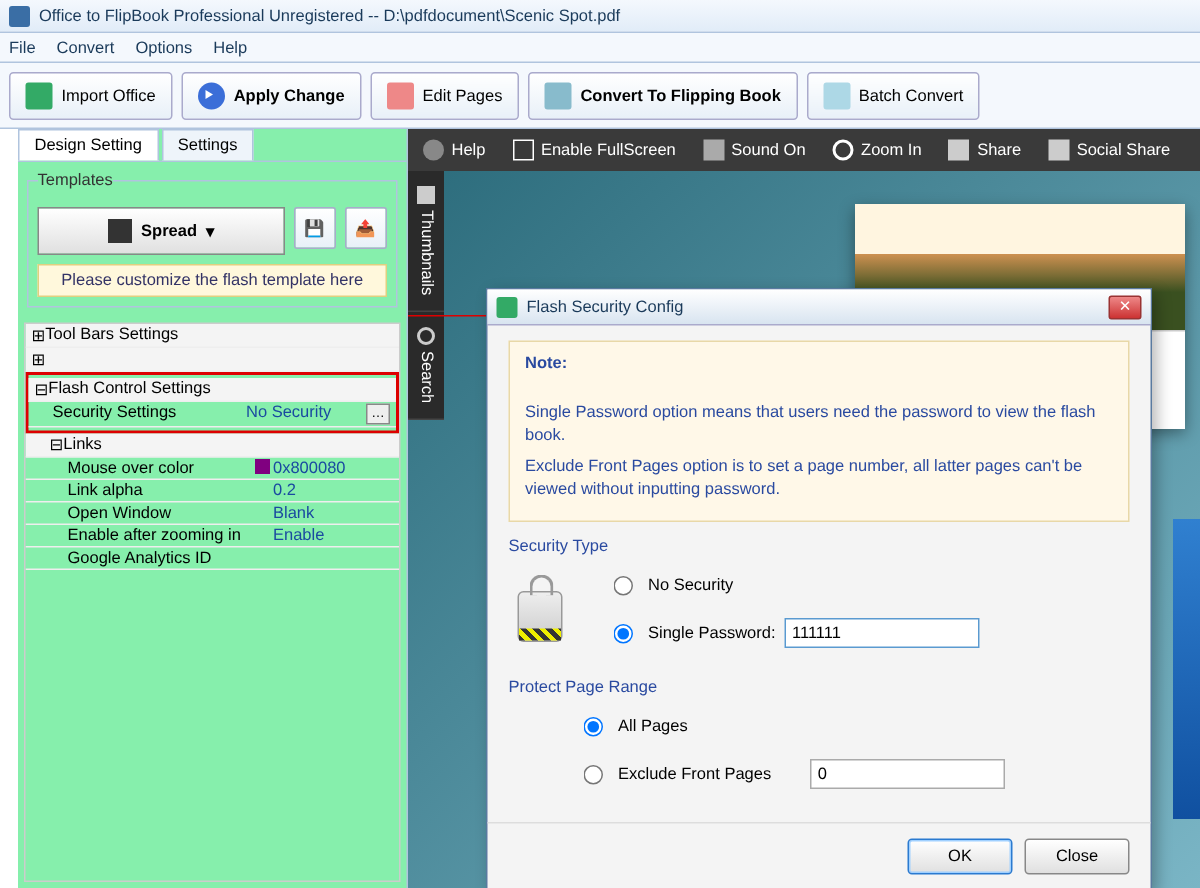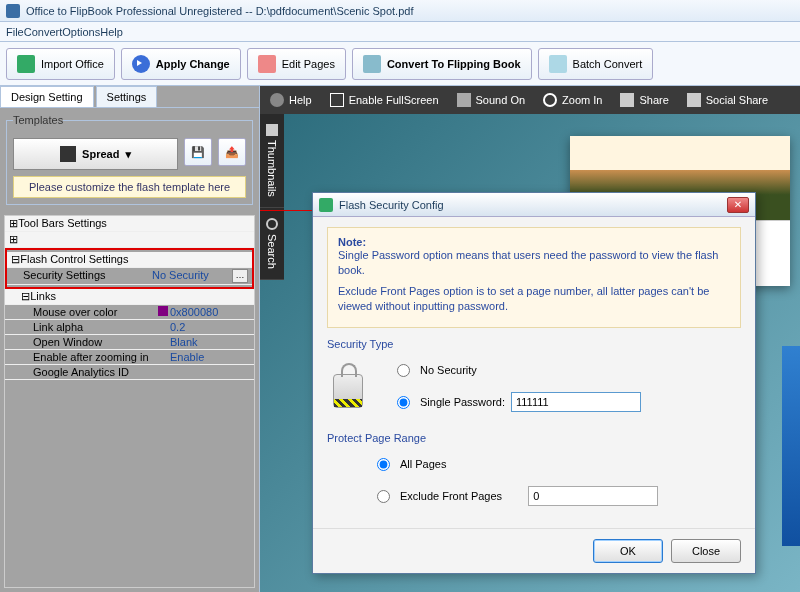--- a/index.html
+++ b/index.html
@@ -2,36 +2,36 @@
 <html><head>
 <meta charset="utf-8">
 <style>
 * { box-sizing: border-box; margin: 0; padding: 0; font-family: Tahoma, Arial, sans-serif; font-size: 11px; }
 body { background: #fff; width: 800px; height: 592px; overflow: hidden; position: relative; }
 
 .title-bar { background: linear-gradient(#f4f8fd,#e1ecf8); border-bottom: 1px solid #b0c4de; height: 22px; display: flex; align-items: center; padding: 0 6px; gap: 6px; }
 .title-bar .icon { width: 14px; height: 14px; background: #3a6ea5; border-radius: 2px; }
 .title-bar .title-text { color: #1a3a5a; }
 
-.menu-bar { background: #f4f8fd; border-bottom: 1px solid #b0c4de; height: 20px; display: flex; align-items: center; padding: 0 6px; }
+.menu-bar { background: #f4f8fd; border-bottom: 1px solid #b0c4de; height: 20px; display: flex; align-items: center; padding: 0 6px; gap: 14px; }
 .menu-bar span { color: #1a3a5a; cursor: pointer; }
 
 .toolbar { background: #f4f8fd; border-bottom: 1px solid #b0c4de; height: 44px; display: flex; align-items: center; padding: 0 6px; gap: 6px; }
 .tb-btn { border: 1px solid #aac; background: linear-gradient(#fff,#e8f0f8); border-radius: 3px; height: 32px; display: flex; align-items: center; gap: 6px; padding: 0 10px; cursor: pointer; }
 .tb-btn .ic { width: 18px; height: 18px; }
 .tb-btn.bold { font-weight: bold; }
 .ic-import { background: #3a6; border-radius: 2px; }
 .ic-apply { background: #3b6ed8; border-radius: 50%; position: relative; }
 .ic-apply::after { content:''; position:absolute; left:5px; top:5px; border:3px solid transparent; border-left:5px solid #fff; }
 .ic-edit { background: #e88; border-radius: 2px; }
 .ic-convert { background: #8bc; border-radius: 2px; }
 .ic-batch { background: #add8e6; border-radius: 2px; }
 
 .main { display: flex; height: 506px; }
-.left-panel { width: 260px; border-right: 1px solid #b0c4de; background: #a3a3a3; display: flex; flex-direction: column; }
+.left-panel { width: 260px; border-right: 1px solid #b0c4de; background: #86efac; display: flex; flex-direction: column; margin-left: 12px; }
 .tabs { display: flex; border-bottom: 1px solid #b0c4de; }
 .tab { padding: 4px 10px; border: 1px solid #b0c4de; border-bottom: none; background: #eef4fa; margin-right: 2px; cursor: pointer; }
 .tab.active { background: #fff; }
 .templates-box { border: 1px solid #b0c4de; margin: 6px; padding: 6px; }
 .templates-box legend { color: #333; }
 .templ-row { display: flex; gap: 6px; margin: 6px 0; }
 .spread-btn { flex: 1; border: 1px solid #888; background: linear-gradient(#fff,#e0e0e0); height: 32px; display: flex; align-items: center; justify-content: center; gap: 6px; font-weight: bold; cursor: pointer; }
 .spread-btn .ic { width:16px; height:16px; background:#333; }
 .sm-btn { width: 28px; height: 28px; border: 1px solid #aac; background: linear-gradient(#fff,#e8f0f8); border-radius:2px; cursor:pointer; display:flex; align-items:center; justify-content:center; }
 .customize-msg { background: #fff8dc; border: 1px solid #e0d080; padding: 4px; text-align: center; color: #336; }
@@ -62,21 +62,21 @@
 .arrow-line { position:absolute; left:0; top:124px; width:68px; height:1px; background:#d00; }
 .arrow-line::after { content:''; position:absolute; right:-6px; top:-3px; border:4px solid transparent; border-left:6px solid #d00; }
 
 .dialog { position:absolute; left:52px; top:106px; width:444px; background:#f4f4f4; border:1px solid #5a7aa0; box-shadow:3px 3px 10px rgba(0,0,0,.3); }
 .dlg-title { background:linear-gradient(#fff,#d8e4f0); height:24px; display:flex; align-items:center; padding:0 6px; border-bottom:1px solid #aac; }
 .dlg-title .ic { width:14px; height:14px; background:#3a6; border-radius:2px; margin-right:6px; }
 .dlg-title .txt { color:#1a3a5a; flex:1; }
 .dlg-close { width:22px; height:16px; background:linear-gradient(#e88,#c33); border:1px solid #933; border-radius:2px; color:#fff; text-align:center; font-size:10px; line-height:13px; cursor:pointer; }
 .dlg-body { padding:10px 14px; }
 .note-box { background:#fff8e8; border:1px solid #e8d8a8; padding:8px 10px; color:#2a4aa0; margin-bottom:10px; }
-.note-box .note-hd { font-weight:bold; margin-bottom:0; }
+.note-box .note-hd { font-weight:bold; margin-bottom:20px; }
 .note-box p { margin-bottom:6px; line-height:1.35; }
 .fieldset { margin-bottom:12px; }
 .fieldset .legend { color:#2a4aa0; margin-bottom:10px; }
 .radio-row { display:flex; align-items:center; gap:6px; margin:0 0 12px 50px; height:20px; }
 .radio-row input[type=radio] { margin-right:4px; }
 .radio-row .pwd-input { border:1px solid #5a9ad0; height:20px; width:130px; padding:0 4px; }
 .lock-ic { position:absolute; width:30px; height:34px; background:linear-gradient(#eee,#ccc); border:1px solid #999; border-radius:4px; }
 .lock-ic::before { content:''; position:absolute; top:-12px; left:7px; width:12px; height:12px; border:2px solid #999; border-bottom:none; border-radius:8px 8px 0 0;}
 .lock-ic .stripe { position:absolute; bottom:0; height:8px; width:100%; background:repeating-linear-gradient(45deg,#333 0 3px,#ee0 3px 6px);}
 .lock-wrap { position:relative; height:60px; }

